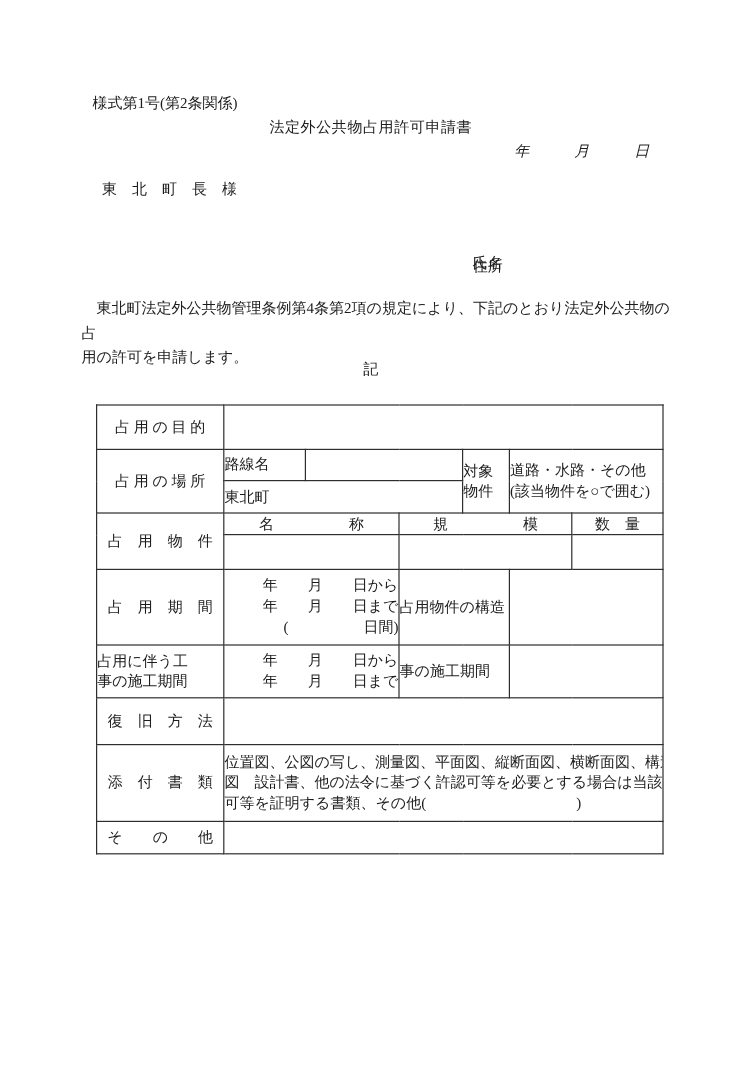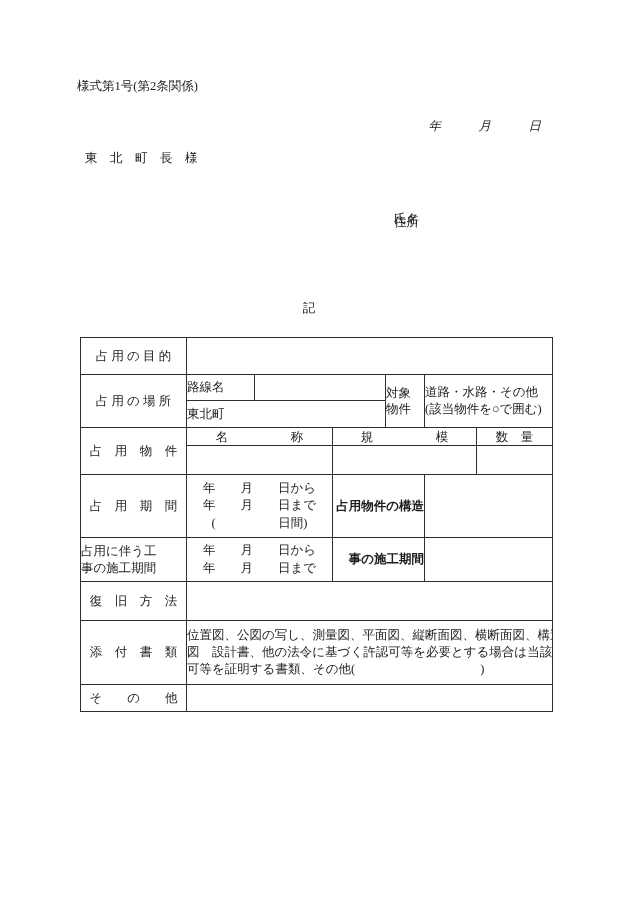--- a/index.html
+++ b/index.html
@@ -30,22 +30,22 @@
   }
   .app-table td {
     border:1px solid #2e2e2e;
     padding:0; vertical-align:middle;
     overflow:hidden; white-space:pre;
   }
   .lbl   { text-align:center; }
   .lbl2  { text-align:left; line-height:16.5px; }
   .indent { padding-left:11px; }
   .hdr   { text-align:center; line-height:16px; }
-  .dates { text-align:center; line-height:17.5px; }
-  .mid   { text-align:right;font-weight:bold; }
+  .dates { text-align:right; line-height:17.5px; }
+  .mid   { text-align:left; }
   .note  { padding-left:7px; line-height:17px; vertical-align:middle; }
   .attach{ padding:5px 6px 4px 9px; line-height:17px; white-space:normal; }
   .attach div { white-space:pre; }
 
   tr.r1  { height:37px;margin-left:32px; }
   tr.r2a { height:26px; }
   tr.r2b { height:27px; }
   tr.r3a { height:18px; }
   tr.r3b { height:29px; }
   tr.r4  { height:63px; }
@@ -53,25 +53,27 @@
   tr.r6  { height:39px; }
   tr.r7  { height:64px; }
   tr.r8  { height:27px; }
 </style>
 </head>
 <body>
 
 <div class="page">
 
   <div class="abs form-number">様式第1号(第2条関係)</div>
+  <div class="abs doc-title">法定外公共物占用許可申請書</div>
   <div class="abs date-line">年　　　月　　　日</div>
   <div class="abs addressee">東　北　町　長　様</div>
   <div class="abs address-label">住所</div>
   <div class="abs name-label">氏名</div>
 
+  <div class="body-par"><span>　東北町法定外公共物管理条例第4条第2項の規定により、下記のとおり法定外公共物の占</span><br><span>用の許可を申請します。</span></div>
 
   <div class="abs ki-heading">記</div>
 
   <table class="app-table">
     <colgroup>
       <col style="width:106px">
         <col style="width:68px">
         <col style="width:78px">
       <col style="width:53px">
         <col style="width:39px">

